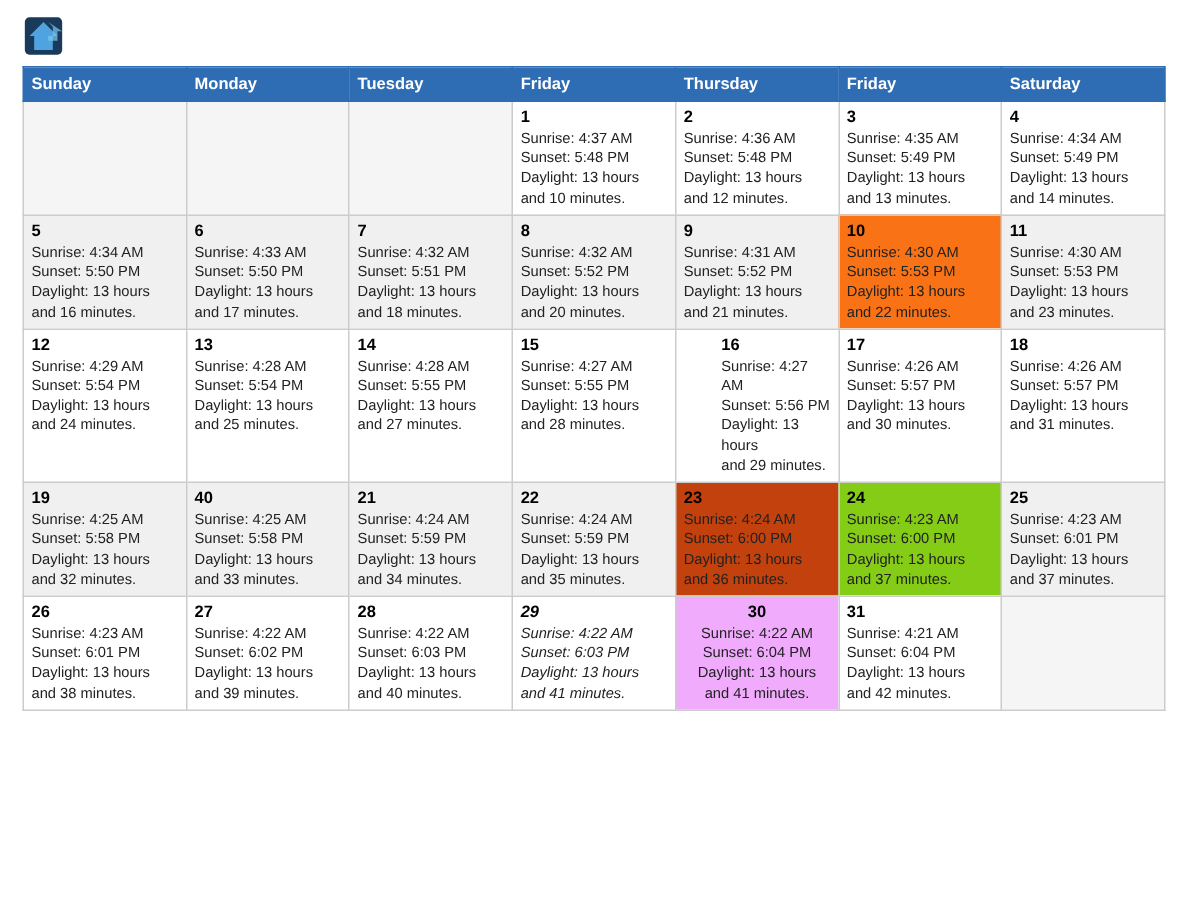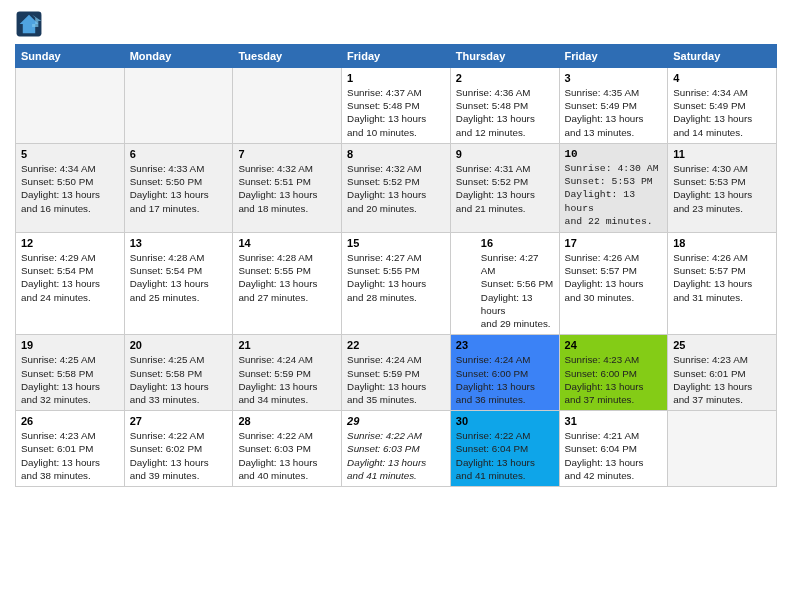--- a/index.html
+++ b/index.html
@@ -185,21 +185,21 @@
 Daylight: 13 hours
 and 20 minutes.</div>
           </td>
           <td style="background: rgb(240, 240, 240);">
             <span class="day-num">9</span>
             <div class="day-info" style="white-space: pre-line;">Sunrise: 4:31 AM
 Sunset: 5:52 PM
 Daylight: 13 hours
 and 21 minutes.</div>
           </td>
-          <td style="background: #e5e5e5; font-family: Liberation Mono, monospace;">
+          <td style="background: #f97316;">
             <span class="day-num">10</span>
             <div class="day-info" style="white-space: pre-line;">Sunrise: 4:30 AM
 Sunset: 5:53 PM
 Daylight: 13 hours
 and 22 minutes.</div>
           </td>
           <td style="background: rgb(240, 240, 240);">
             <span class="day-num">11</span>
             <div class="day-info" style="white-space: pre-line;">Sunrise: 4:30 AM
 Sunset: 5:53 PM
@@ -260,41 +260,41 @@
         </tr>
         <tr>
           <td style="background: rgb(240, 240, 240);">
             <span class="day-num">19</span>
             <div class="day-info" style="white-space: pre-line;">Sunrise: 4:25 AM
 Sunset: 5:58 PM
 Daylight: 13 hours
 and 32 minutes.</div>
           </td>
           <td style="background: rgb(240, 240, 240);">
-            <span class="day-num">20</span>
+            <span class="day-num">40</span>
             <div class="day-info" style="white-space: pre-line;">Sunrise: 4:25 AM
 Sunset: 5:58 PM
 Daylight: 13 hours
 and 33 minutes.</div>
           </td>
           <td style="background: rgb(240, 240, 240);">
             <span class="day-num">21</span>
             <div class="day-info" style="white-space: pre-line;">Sunrise: 4:24 AM
 Sunset: 5:59 PM
 Daylight: 13 hours
 and 34 minutes.</div>
           </td>
           <td style="background: rgb(240, 240, 240);">
             <span class="day-num">22</span>
             <div class="day-info" style="white-space: pre-line;">Sunrise: 4:24 AM
 Sunset: 5:59 PM
 Daylight: 13 hours
 and 35 minutes.</div>
           </td>
-          <td style="background: #3b82f6;">
+          <td style="background: #c2410c;">
             <span class="day-num">23</span>
             <div class="day-info" style="white-space: pre-line;">Sunrise: 4:24 AM
 Sunset: 6:00 PM
 Daylight: 13 hours
 and 36 minutes.</div>
           </td>
           <td style="background: #84cc16;">
             <span class="day-num">24</span>
             <div class="day-info" style="white-space: pre-line;">Sunrise: 4:23 AM
 Sunset: 6:00 PM
@@ -331,21 +331,21 @@
 Daylight: 13 hours
 and 40 minutes.</div>
           </td>
           <td style="background: rgb(255, 255, 255); font-style: italic;">
             <span class="day-num">29</span>
             <div class="day-info" style="white-space: pre-line;">Sunrise: 4:22 AM
 Sunset: 6:03 PM
 Daylight: 13 hours
 and 41 minutes.</div>
           </td>
-          <td style="background: #0ea5e9;">
+          <td style="background: #f0abfc; text-align: center;">
             <span class="day-num">30</span>
             <div class="day-info" style="white-space: pre-line;">Sunrise: 4:22 AM
 Sunset: 6:04 PM
 Daylight: 13 hours
 and 41 minutes.</div>
           </td>
           <td style="background: rgb(255, 255, 255);">
             <span class="day-num">31</span>
             <div class="day-info" style="white-space: pre-line;">Sunrise: 4:21 AM
 Sunset: 6:04 PM

